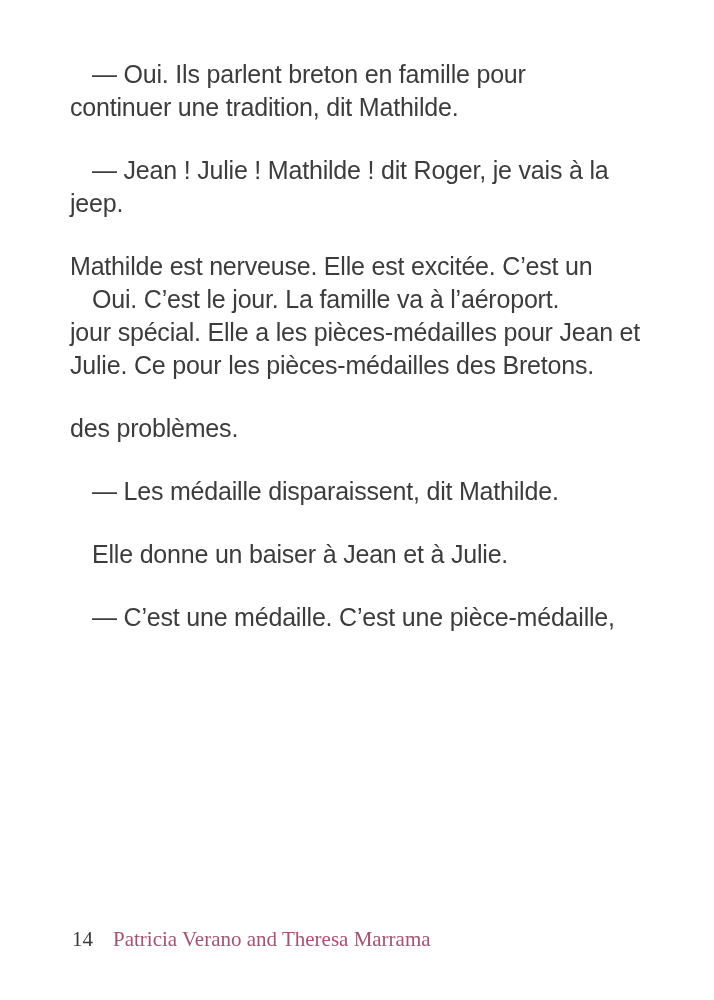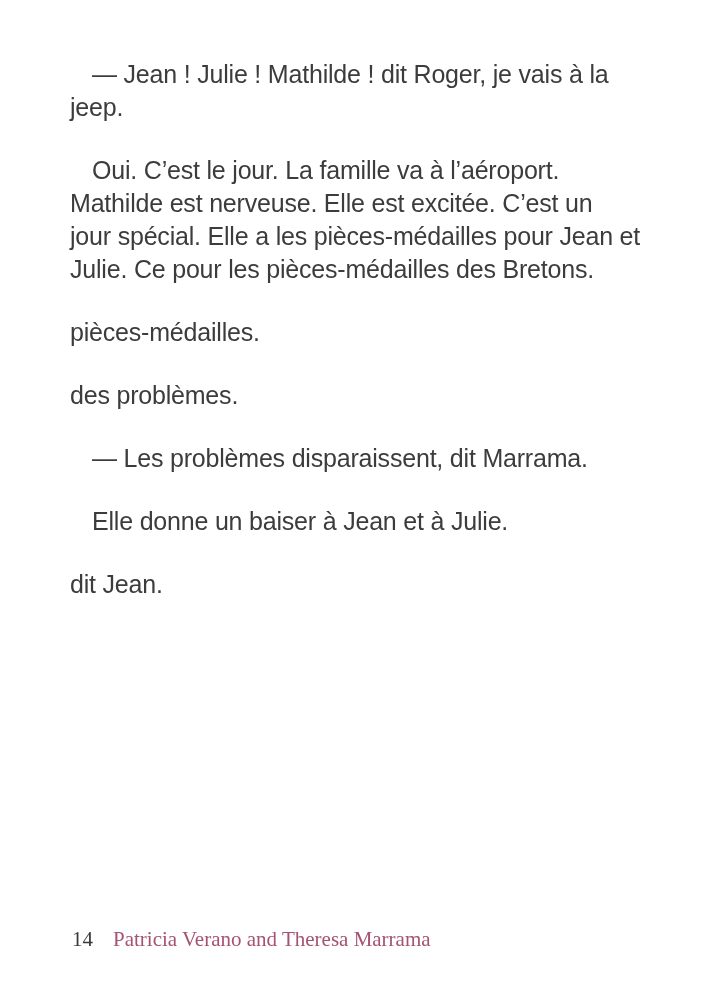--- a/index.html
+++ b/index.html
@@ -55,52 +55,55 @@
     margin-left: 20px;
   }
 </style>
 </head>
 <body>
 
 <div class="page">
 
   <div class="text-block">
 
+    <p class="para">
+      <span class="line first">— Oui. Ils parlent breton en famille pour</span>
+      <span class="line">continuer une tradition, dit Mathilde.</span>
+    </p>
 
 
     <p class="para">
       <span class="line first">— Jean ! Julie ! Mathilde ! dit Roger, je vais à la</span>
       <span class="line">jeep.</span>
     </p>
 
     <p class="para">
+      <span class="line">Mathilde est nerveuse. Elle est excitée. C’est un</span>
       <span class="line first">Oui. C’est le jour. La famille va à l’aéroport.</span>
-      <span class="line">Mathilde est nerveuse. Elle est excitée. C’est un</span>
       <span class="line">jour spécial. Elle a les pièces-médailles pour Jean et</span>
       <span class="line">Julie. Ce pour les pièces-médailles des Bretons.</span>
     </p>
 
     <p class="para">
-      <span class="line">pièces-médailles.</span>
     </p>
 
     <p class="para">
       <span class="line">des problèmes.</span>
     </p>
 
     <p class="para">
-      <span class="line first">— Les problèmes disparaissent, dit Marrama.</span>
+      <span class="line first">— Les médaille disparaissent, dit Mathilde.</span>
     </p>
 
     <p class="para">
       <span class="line first">Elle donne un baiser à Jean et à Julie.</span>
     </p>
 
     <p class="para">
-      <span class="line">dit Jean.</span>
+      <span class="line first">— C’est une médaille. C’est une pièce-médaille,</span>
     </p>
 
   </div>
 
   <div class="footer">
     <span class="page-number">14</span><span class="authors">Patricia Verano and Theresa Marrama</span>
   </div>
 
 </div>
 

